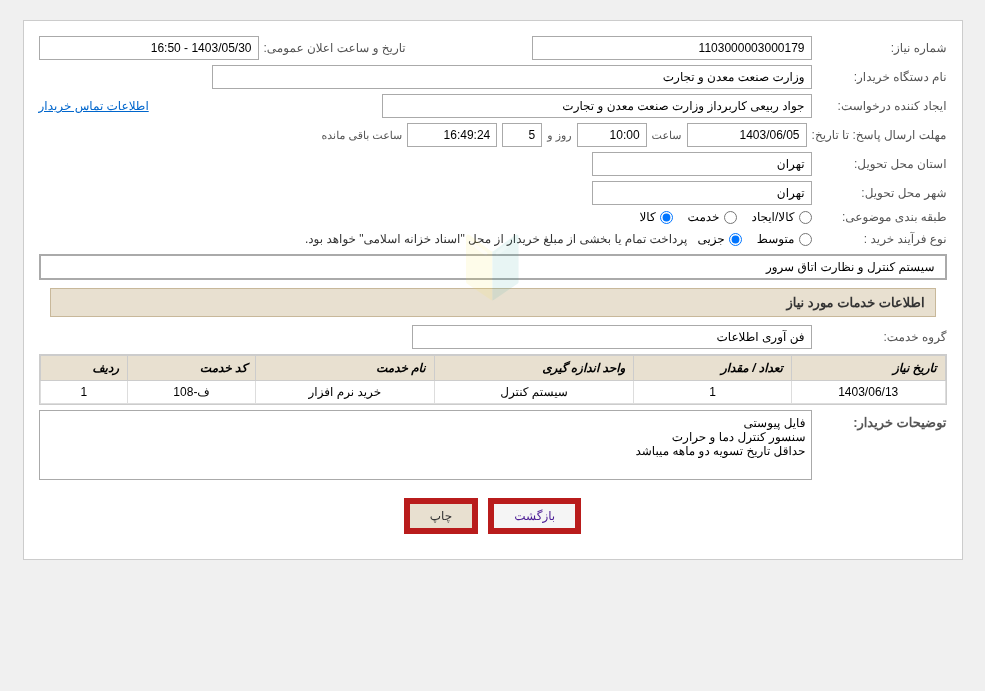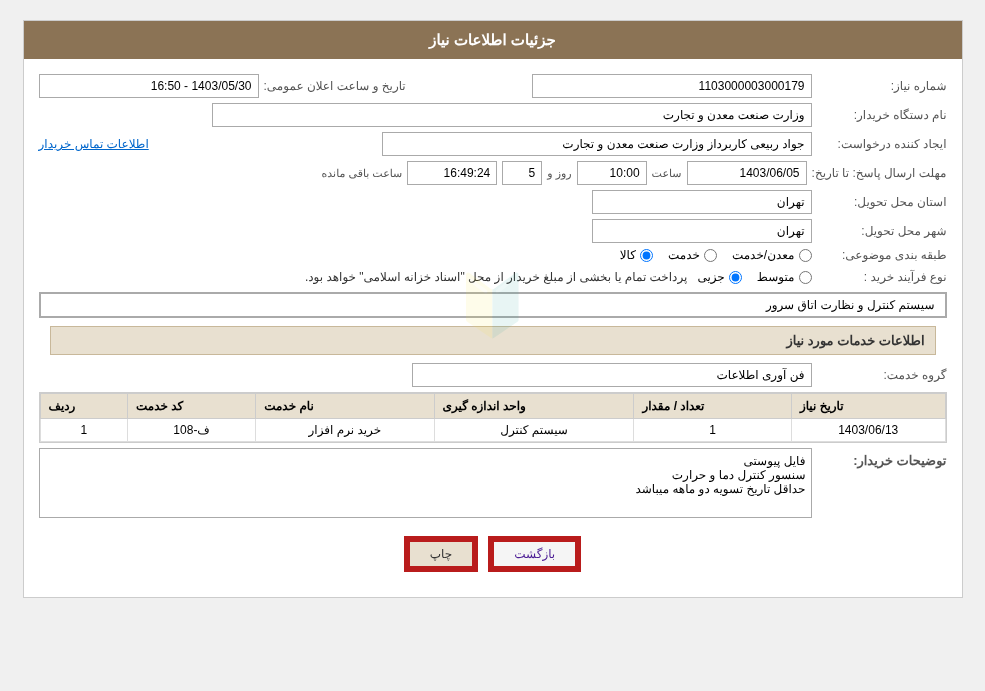--- a/index.html
+++ b/index.html
@@ -86,22 +86,23 @@
     }
     table {
       width: 100%;
       border-collapse: collapse;
       font-size: 12px;
     }
     th {
       background: #e8e0d0;
       border: 1px solid #ccc;
       padding: 5px 8px;
-      text-align: left;
+      text-align: right;
       font-weight: bold;
+      font-style: italic;
     }
     td {
       border: 1px solid #ddd;
       padding: 4px 8px;
       text-align: center;
     }
     .textarea-field {
       border: 1px solid #aaa;
       background: #fff;
       padding: 5px;
@@ -163,23 +164,20 @@
       top: 50%;
       transform: translate(-50%, -50%);
       opacity: 0.12;
       pointer-events: none;
     }
   </style>
 </head>
 <body>
 
 <div class="container">
-  <div class="header">
-    <span>جزئیات اطلاعات نیاز</span>
-  </div>
   <div class="content">
 
     <div class="row">
       <span class="label">شماره نیاز:</span>
       <input class="input-field input-wide" type="text" readonly="" value="1103000003000179" style="">
       <span style="flex:1"></span>
       <span class="label">تاریخ و ساعت اعلان عمومی:</span>
       <input class="input-field input-medium" type="text" readonly="" value="1403/05/30 - 16:50" style="">
     </div>
 
@@ -214,21 +212,21 @@
     <div class="row">
       <span class="label">شهر محل تحویل:</span>
       <input class="input-field" style="width: 220px;" type="text" readonly="" value="تهران">
     </div>
 
     <div class="row">
       <span class="label">طبقه بندی موضوعی:</span>
       <div class="radio-group">
         <label class="radio-item">
           <input type="radio" name="tabaqe" style="">
-          <span>معدن/خدمت</span>
+          <span>کالا/ایجاد</span>
         </label>
         <label class="radio-item">
           <input type="radio" name="tabaqe" style="">
           <span>خدمت</span>
         </label>
         <label class="radio-item">
           <input type="radio" name="tabaqe" checked="" style="">
           <span>کالا</span>
         </label>
       </div>

